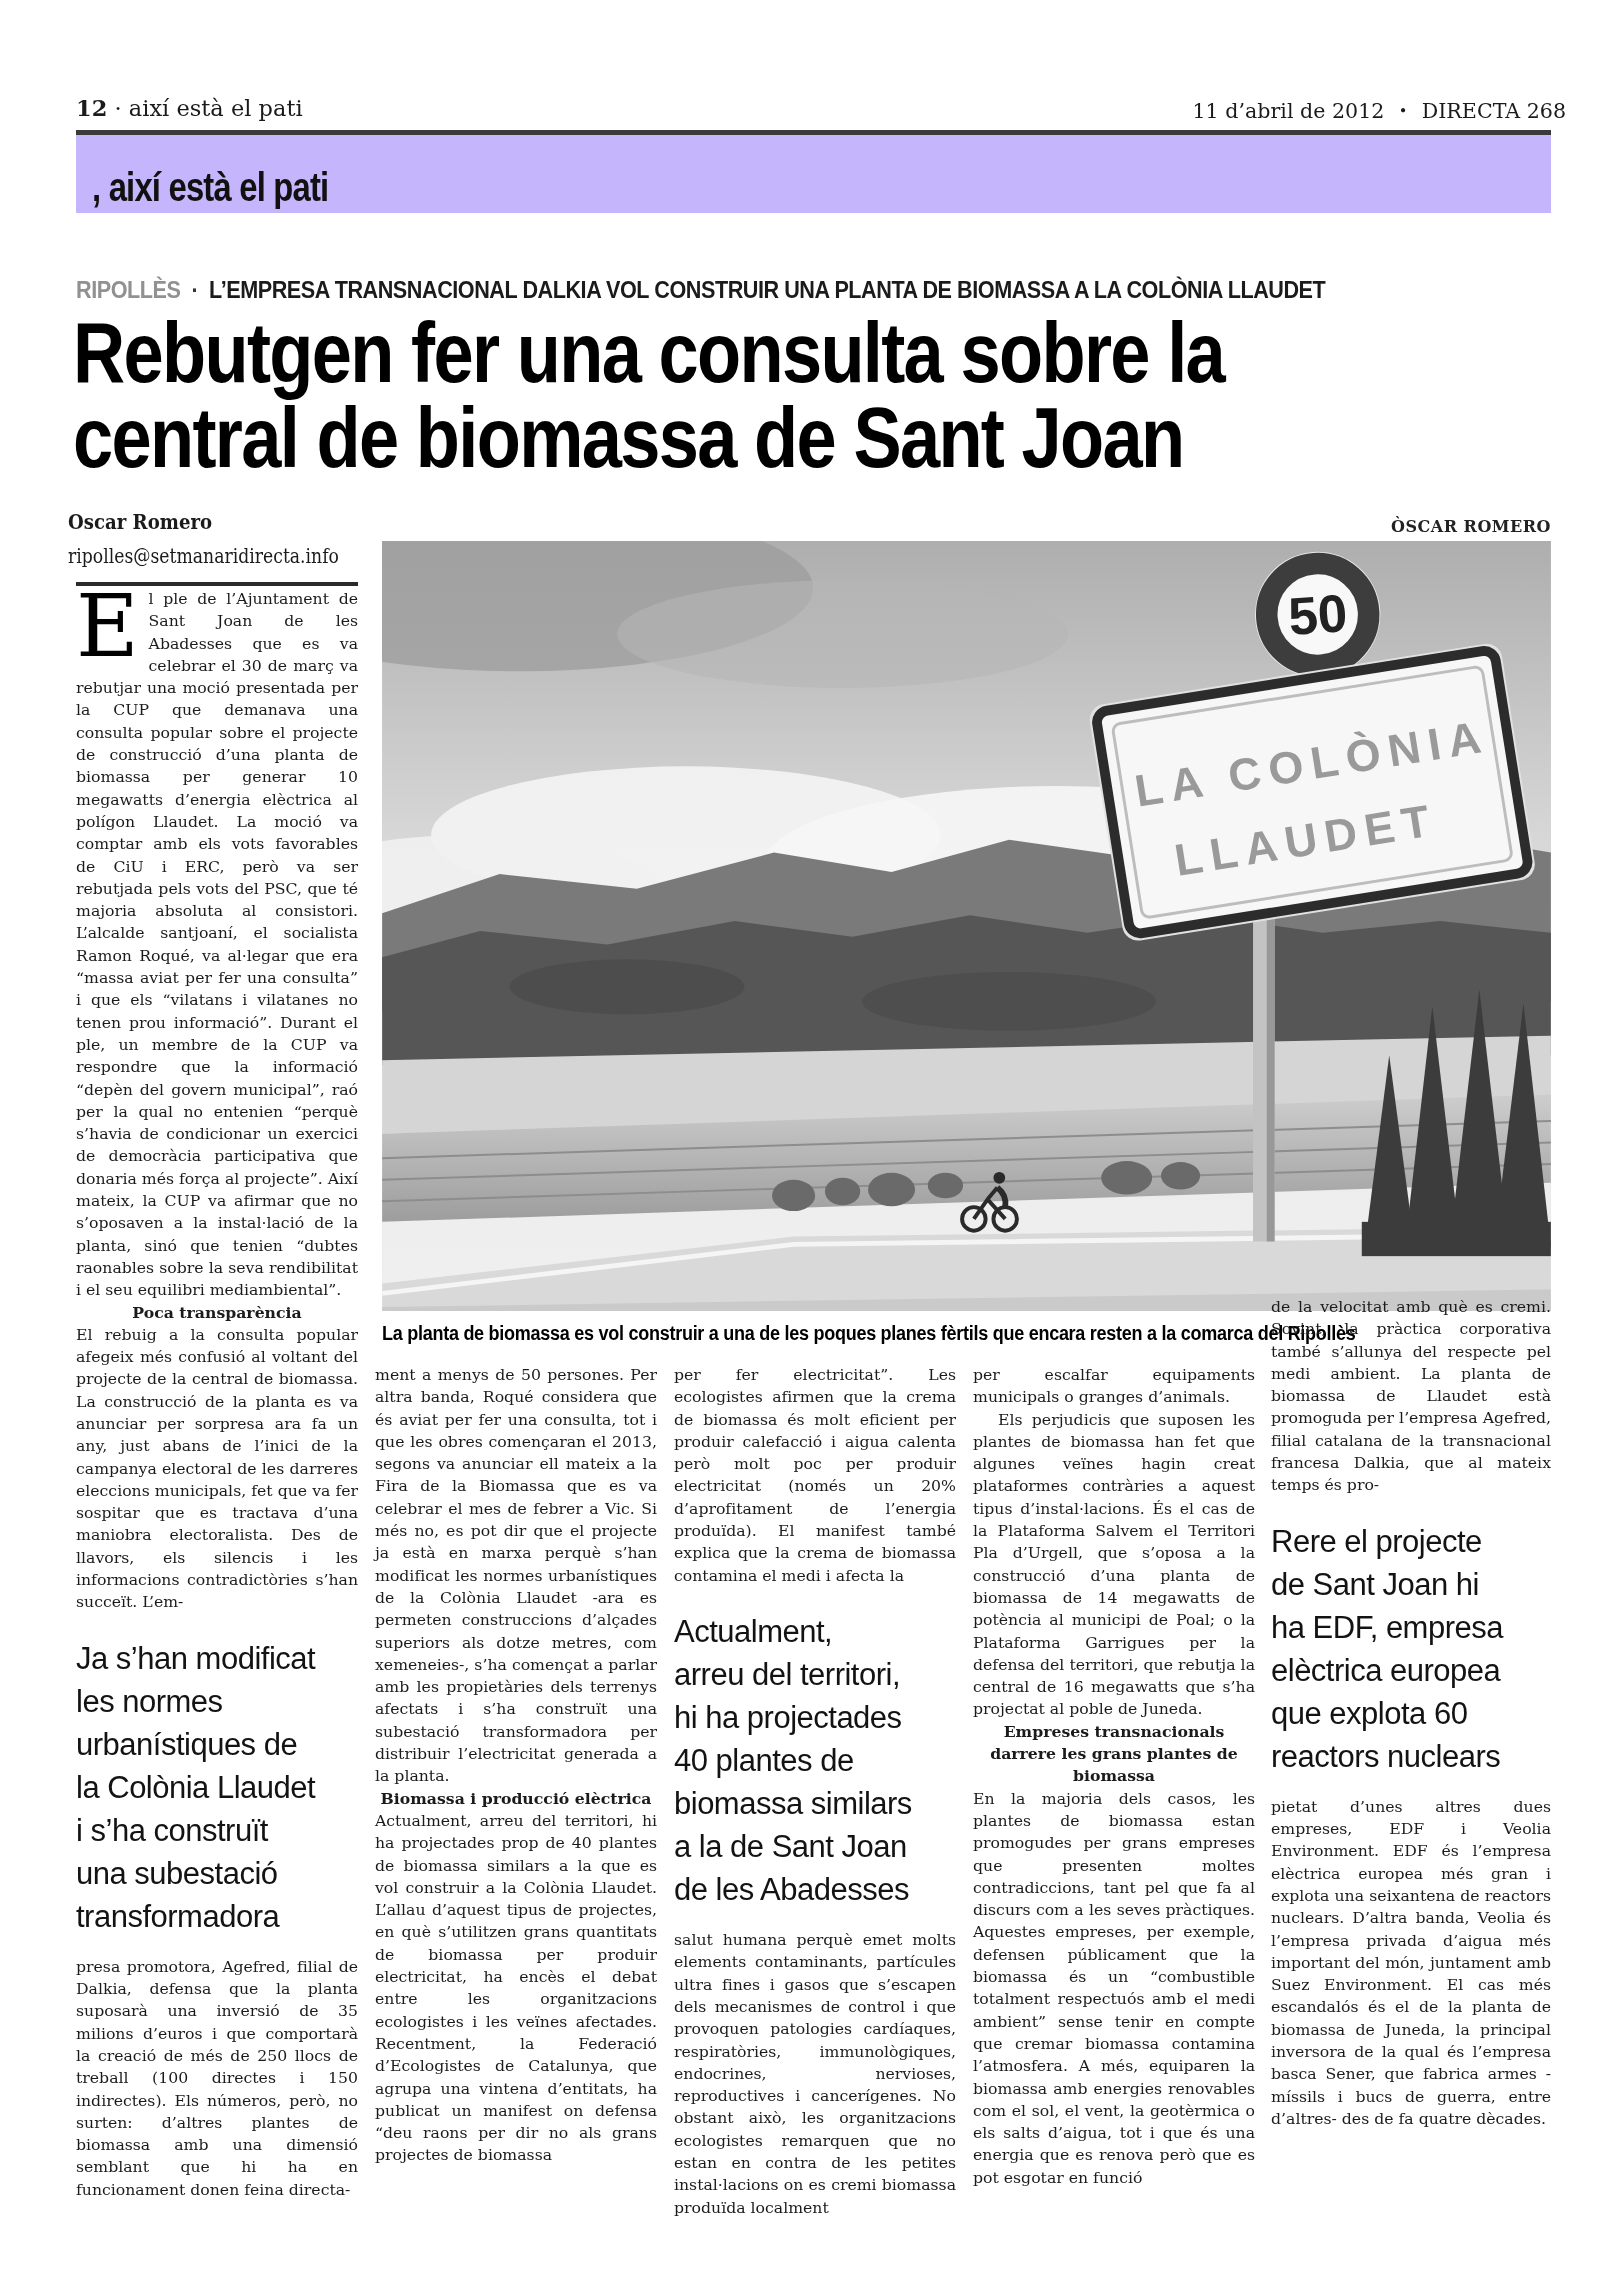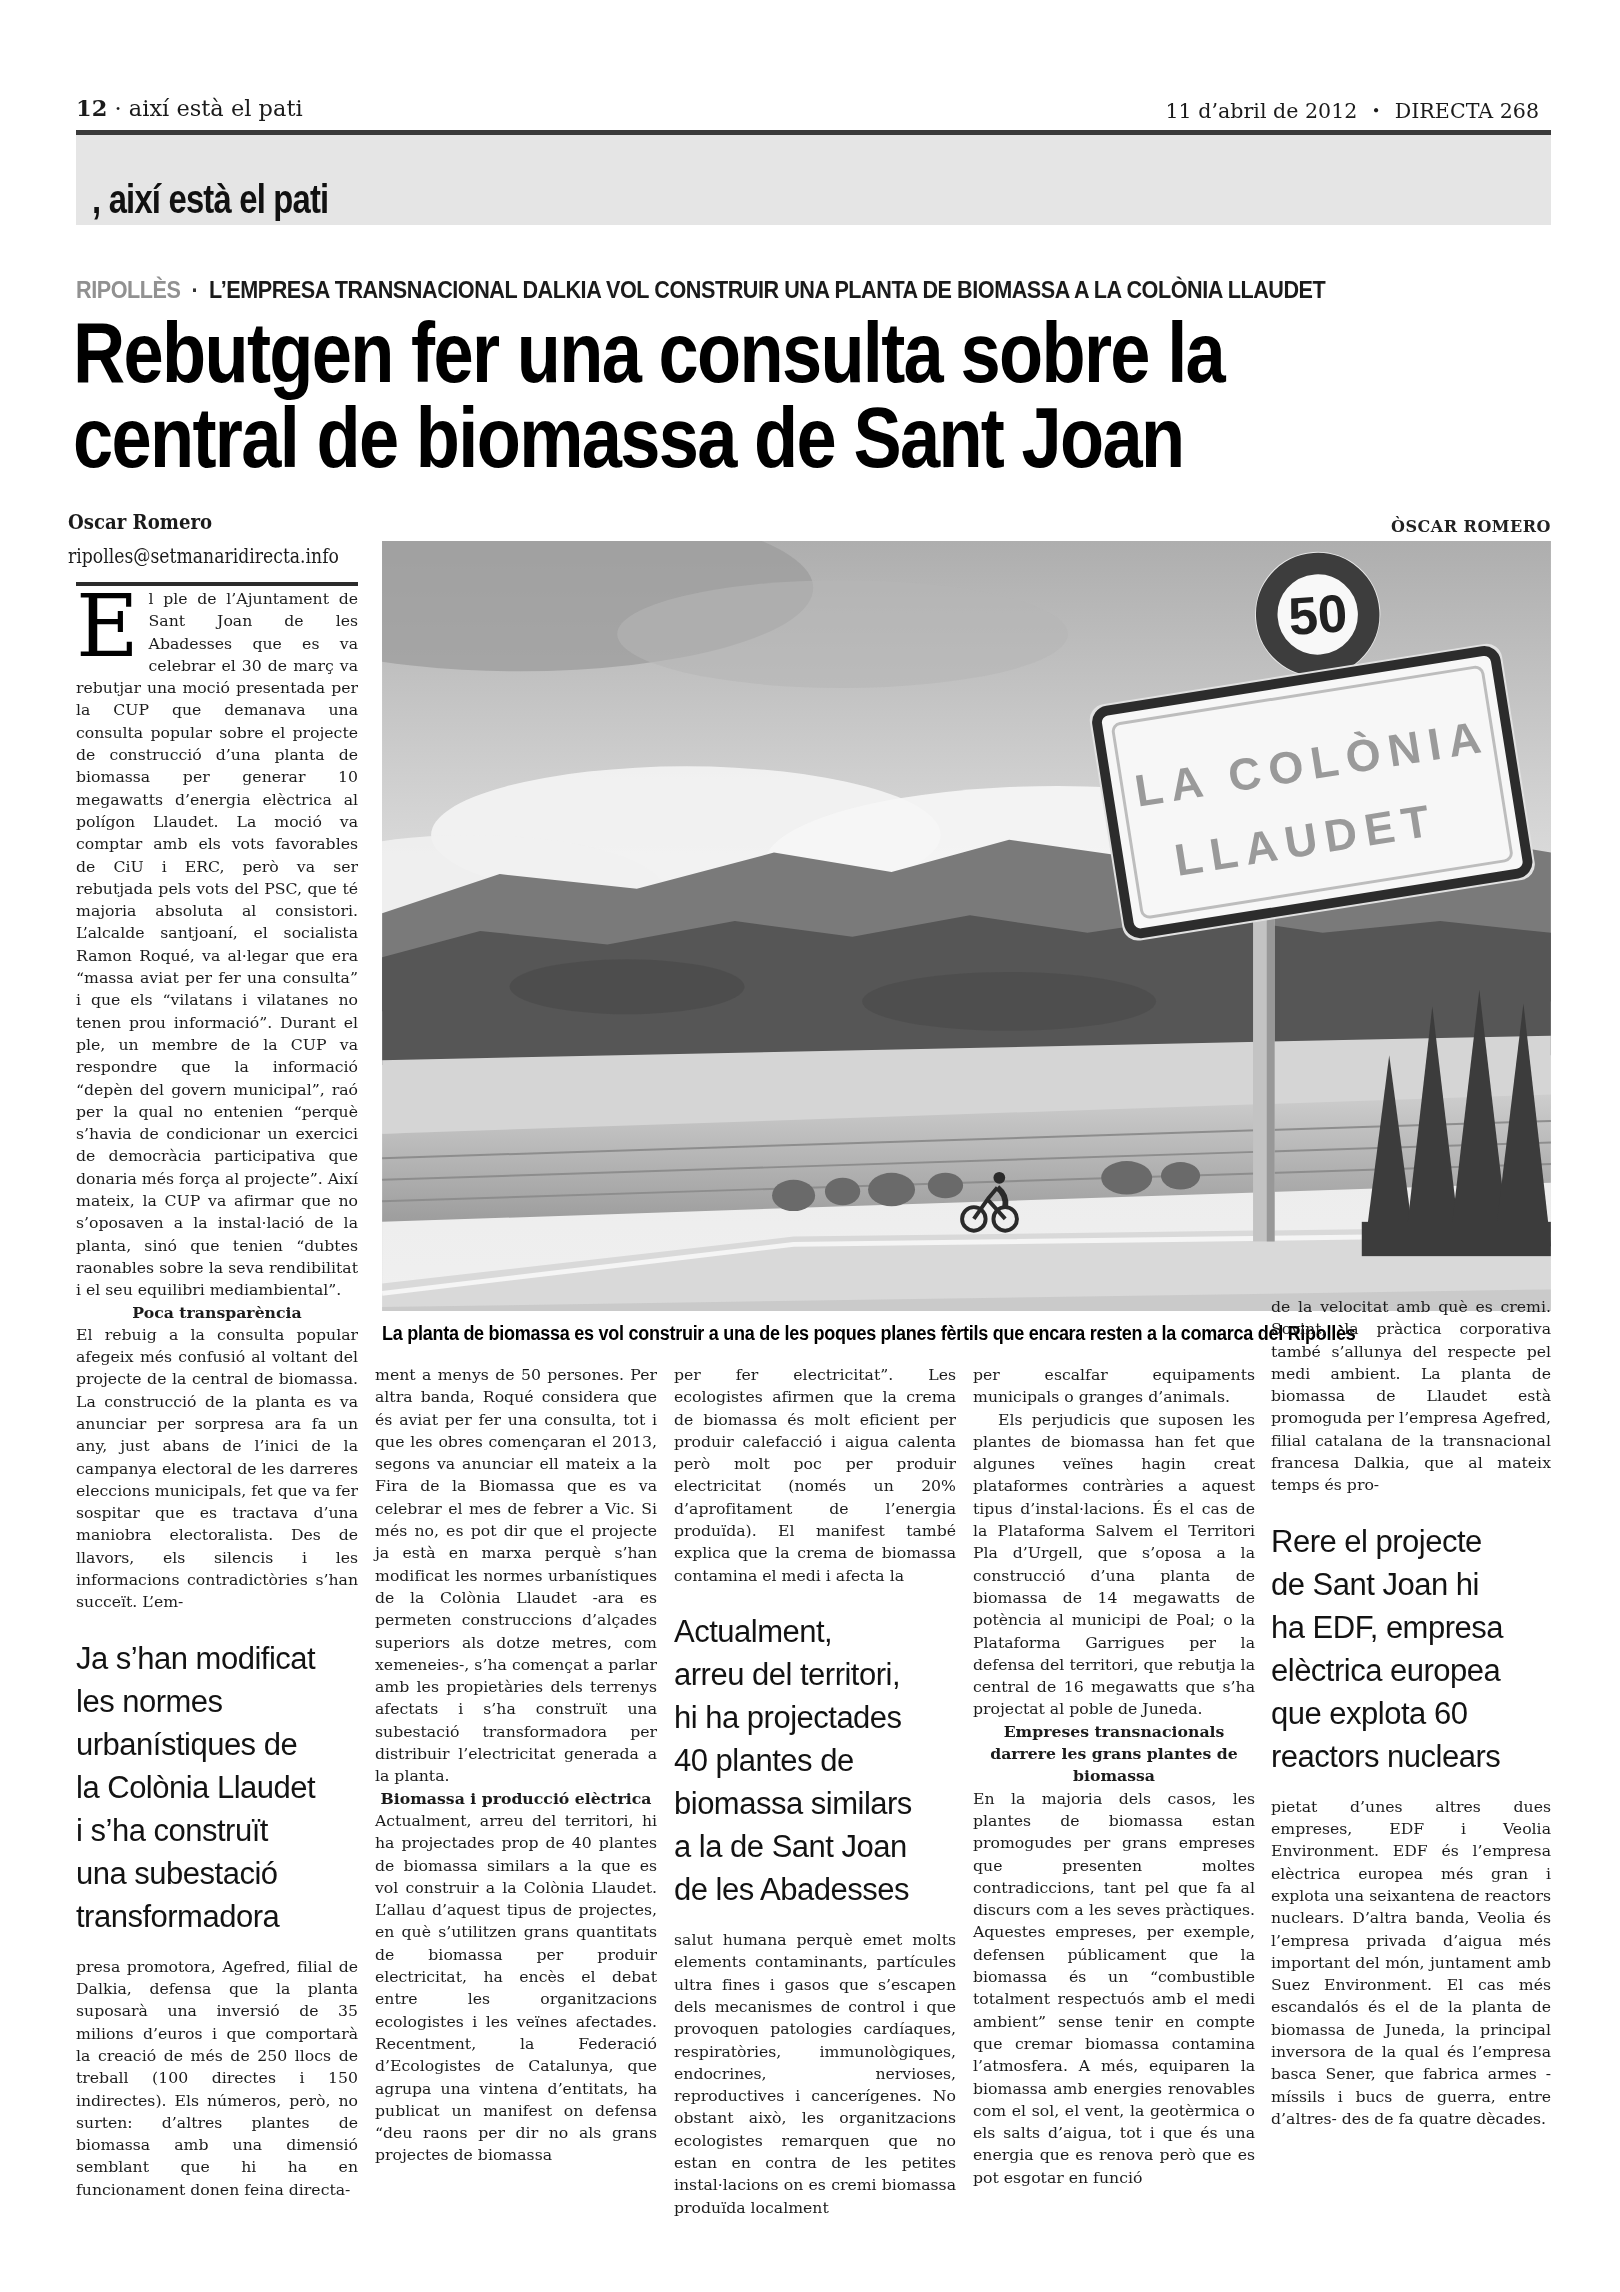--- a/index.html
+++ b/index.html
@@ -2,24 +2,24 @@
 <html lang="ca"><head>
 <meta charset="utf-8">
 <style>
   html,body{margin:0;padding:0;background:#ffffff;}
   .page{position:relative;width:1620px;height:2293px;background:#fff;overflow:hidden;
         font-family:"DejaVu Serif",serif;color:#1b1b1b;}
 
   
   .hdr-left{position:absolute;left:76px;top:95px;font-size:22.5px;}
   .hdr-left .pgnum{font-weight:700;}
-  .hdr-right{position:absolute;right:81px;top:99px;font-size:20.6px;text-align:right;}
+  .hdr-right{position:absolute;right:54px;top:99px;font-size:20.6px;text-align:right;}
   .hdr-sep{padding:0 7.8px;font-size:14.7px;vertical-align:2px;}
   .top-rule{position:absolute;left:76px;right:69px;top:130px;height:4.9px;background:#3a3a3a;}
-  .banner{position:absolute;left:76px;right:69px;top:135px;height:90px;background:#e5e5e5;}
+  .banner{position:absolute;left:76px;right:69px;top:135px;height:78px;background:#c4b5fd;}
   .banner-text{position:absolute;left:15.7px;bottom:2px;font-family:"Liberation Sans",sans-serif;
                font-weight:700;font-size:41px;letter-spacing:-1px;color:#111;
                transform:scaleX(.8);transform-origin:left bottom;white-space:nowrap;}
 
   
   .kicker{position:absolute;left:76px;top:277px;font-family:"Liberation Sans",sans-serif;
           font-weight:700;font-size:23.5px;letter-spacing:-0.5px;white-space:nowrap;
           transform:scaleX(.92);transform-origin:left top;}
   .kicker .loc{color:#919191;}
   .kicker .sep{color:#333;padding:0 5.9px;}

